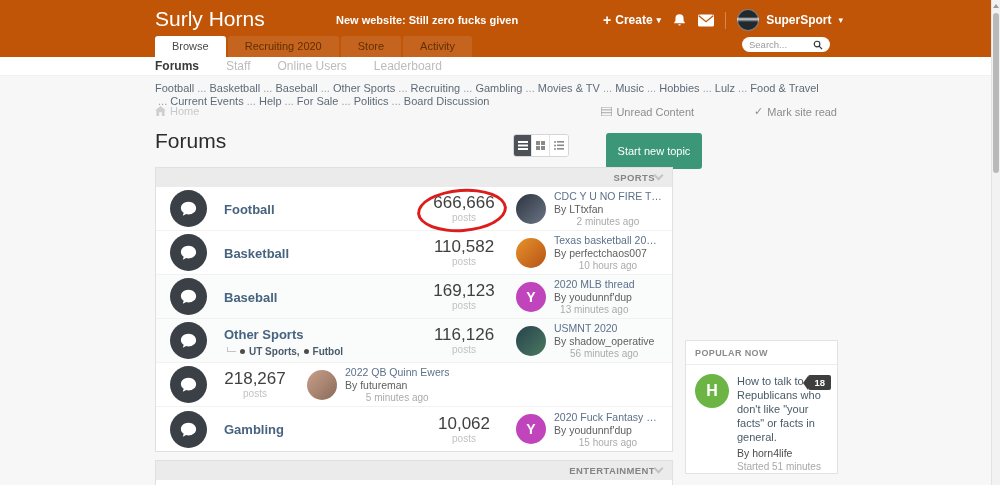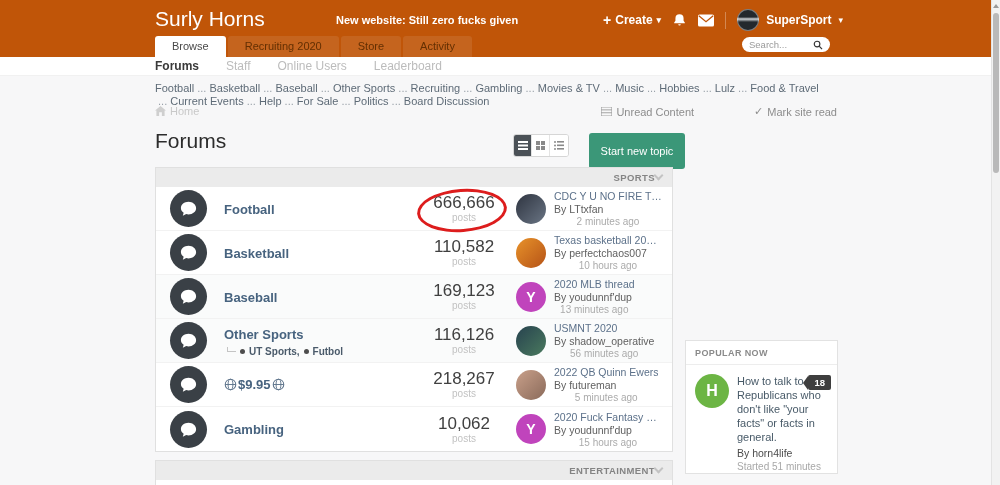--- a/index.html
+++ b/index.html
@@ -43,21 +43,21 @@
   .crumb-right { position:absolute; right:163px; top:105px; font-size:11px; color:#8d8d8d; display:flex; gap:16px; align-items:center; }
   .crumb-right .citem { display:flex; align-items:center; gap:4px; cursor:pointer;padding-left:44px; }
   .check { color:#8d8d8d; font-size:11px; }
 
   
   .page-title { position:absolute; left:155px; top:129px; font-size:21px; font-weight:400; color:#2c2c2c; }
   .view-toggles { position:absolute; left:513px; top:134px; display:flex; height:23px; border:1px solid #d6d6d6; border-radius:3px; overflow:hidden; background:#fff; }
   .vt { width:18px; display:flex; align-items:center; justify-content:center; border-right:1px solid #e4e4e4; cursor:pointer; background:#fff; }
   .vt:last-child { border-right:0; }
   .vt.active { background:#4b5157; }
-  .start-topic { position:absolute; left:589px; top:133px; width:96px; height:36px; background:#3b9778; color:#fff; font-size:11px; border:none; border-radius:3px; cursor:pointer; font-family:"Liberation Sans",sans-serif; }
+  .start-topic { position:absolute; left:606px; top:133px; width:96px; height:36px; background:#3b9778; color:#fff; font-size:11px; border:none; border-radius:3px; cursor:pointer; font-family:"Liberation Sans",sans-serif; }
 
   
   .card { position:absolute; left:155px; top:167px; width:518px; background:#fff; border:1px solid #e0e0e0; }
   .sec-head { height:19px; background:#ebebeb; display:flex; align-items:center; justify-content:flex-end; padding:0 10px; font-size:9.5px; font-weight:bold; color:#848484; letter-spacing:.4px; }
   .chev { width:7px; height:7px; border-right:2px solid #c3c3c3; border-bottom:2px solid #c3c3c3; transform:rotate(45deg); margin-top:-4px; }
 
   .frow { height:44px; display:flex; align-items:center; padding:0 8px 0 14px; border-bottom:1px solid #f2f2f2; background:#fff; cursor:pointer; }
   .frow.alt { background:#fafbfb; }
   .frow:last-child { border-bottom:0; }
   .ficon { width:37px; height:37px; border-radius:50%; background:#3a4046; display:flex; align-items:center; justify-content:center; flex:0 0 37px; }
@@ -319,39 +319,20 @@
         </div>
       </div>
     </div>
 
     <div class="frow">
       <span class="ficon">
         <svg width="19" height="19" viewBox="0 0 20 20">
             <path fill="#fff" d="M10 3C5.6 3 2 5.9 2 9.5c0 2 1.1 3.8 2.9 5L4 17.5l3.6-1.6c.8.2 1.6.3 2.4.3 4.4 0 8-2.9 8-6.5S14.4 3 10 3z"></path>
           </svg>
       </span>
-      <div class="fname">
-        <span class="fname-line">
-          <span style="display:flex">
-            <svg width="13" height="13" viewBox="0 0 14 14">
-                <circle cx="7" cy="7" r="5.7" fill="none" stroke="#5b7189" stroke-width="1.1"></circle>
-                <ellipse cx="7" cy="7" rx="2.6" ry="5.7" fill="none" stroke="#5b7189" stroke-width="1"></ellipse>
-                <line x1="1.3" y1="7" x2="12.7" y2="7" stroke="#5b7189" stroke-width="1"></line>
-              </svg>
-          </span>
-          <span class="flink">$9.95</span>
-          <span style="display:flex">
-            <svg width="13" height="13" viewBox="0 0 14 14">
-                <circle cx="7" cy="7" r="5.7" fill="none" stroke="#5b7189" stroke-width="1.1"></circle>
-                <ellipse cx="7" cy="7" rx="2.6" ry="5.7" fill="none" stroke="#5b7189" stroke-width="1"></ellipse>
-                <line x1="1.3" y1="7" x2="12.7" y2="7" stroke="#5b7189" stroke-width="1"></line>
-              </svg>
-          </span>
-        </span>
-      </div>
       <div class="fstats">
         <div class="num">218,267</div>
         <div class="plabel">posts</div>
       </div>
       <div class="flast">
         <span class="avatar" style="background: linear-gradient(135deg, rgb(201, 160, 138), rgb(138, 106, 90));"></span>
         <div class="linfo">
           <div class="ltitle">2022 QB Quinn Ewers</div>
           <div class="lby">By futureman</div>
           <div class="ltime">5 minutes ago</div>

